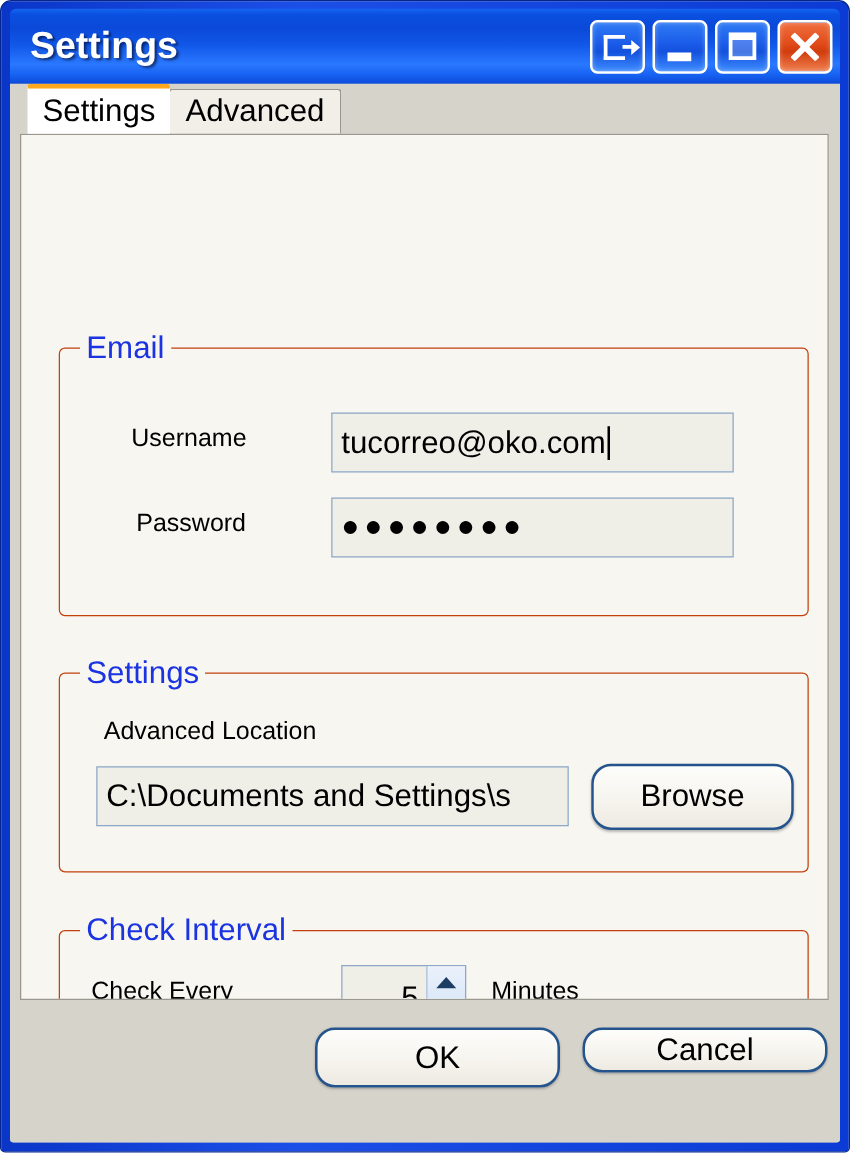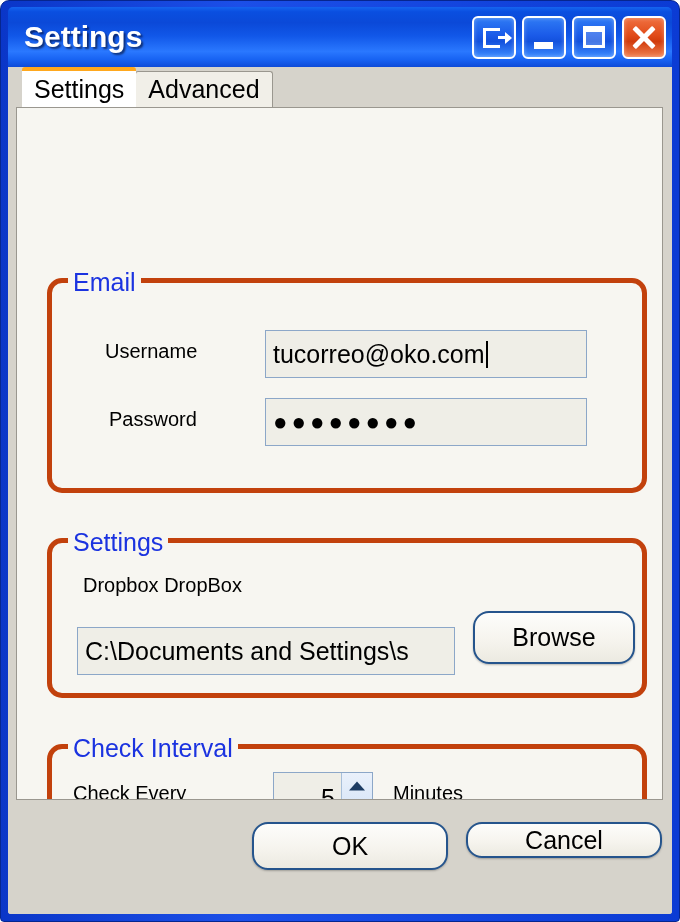--- a/index.html
+++ b/index.html
@@ -193,22 +193,22 @@
     height: 693px;
     box-sizing: border-box;
     position: relative;
     overflow: hidden;
   }
 
   
   .groupbox {
     position: absolute;
     box-sizing: border-box;
-    border: 5px solid #c2410c;
-    border-radius: 15px;
+    border: 1px solid #c2410c;
+    border-radius: 5px;
     background: transparent;
   }
   .group-legend {
     position: absolute;
     top: -15px;
     left: 16px;
     padding: 0 5px;
     background: #f7f6f1;
     color: #1b33e0;
     font-size: 25px;
@@ -330,21 +330,21 @@
   .btn-ok     { left: 244px; top: 22px;  width: 196px; height: 48px; }
   .btn-cancel { left: 458px; top: 22px;  width: 196px; height: 36px; }
 
   
   .lbl-username { left: 88px;  top: 232px; }
   .lbl-password { left: 92px;  top: 300px; }
   .f-username   { left: 248px; top: 222px; width: 322px; height: 48px; }
   .f-password   { left: 248px; top: 290px; width: 322px; height: 48px; }
 
   .lbl-dropbox-loc { left: 66px; top: 466px; }
-  .f-dropbox       { left: 60px; top: 519px; width: 378px; height: 48px; }
+  .f-dropbox       { left: 60px; top: 505px; width: 378px; height: 48px; }
   .btn-browse      { left: 456px; top: 503px; width: 162px; height: 53px; }
 
   .lbl-check-every { left: 56px;  top: 674px; text-align: right; }
   .sp-interval     { left: 256px; top: 664px; width: 100px; height: 53px; }
   .lbl-minutes     { left: 376px; top: 674px; }
 </style>
 </head>
 <body>
 
 <div class="window">
@@ -390,21 +390,21 @@
           <span class="caret"></span>
       </div>
       <div class="lbl lbl-password">Password</div>
       <div class="field f-password">
         <span class="dots">●●●●●●●●</span>
       </div>
 
       <div class="groupbox gb-dropbox">
         <div class="group-legend">Settings</div>
       </div>
-      <div class="lbl lbl-dropbox-loc">Dropbox DropBox</div>
+      <div class="lbl lbl-dropbox-loc">Advanced Location</div>
       <div class="field f-dropbox">
         <span>C:\Documents and Settings\s</span>
       </div>
       <div class="btn btn-browse">
         <span>Browse</span>
       </div>
 
       <div class="groupbox gb-interval">
         <div class="group-legend">Check Interval</div>
       </div>

